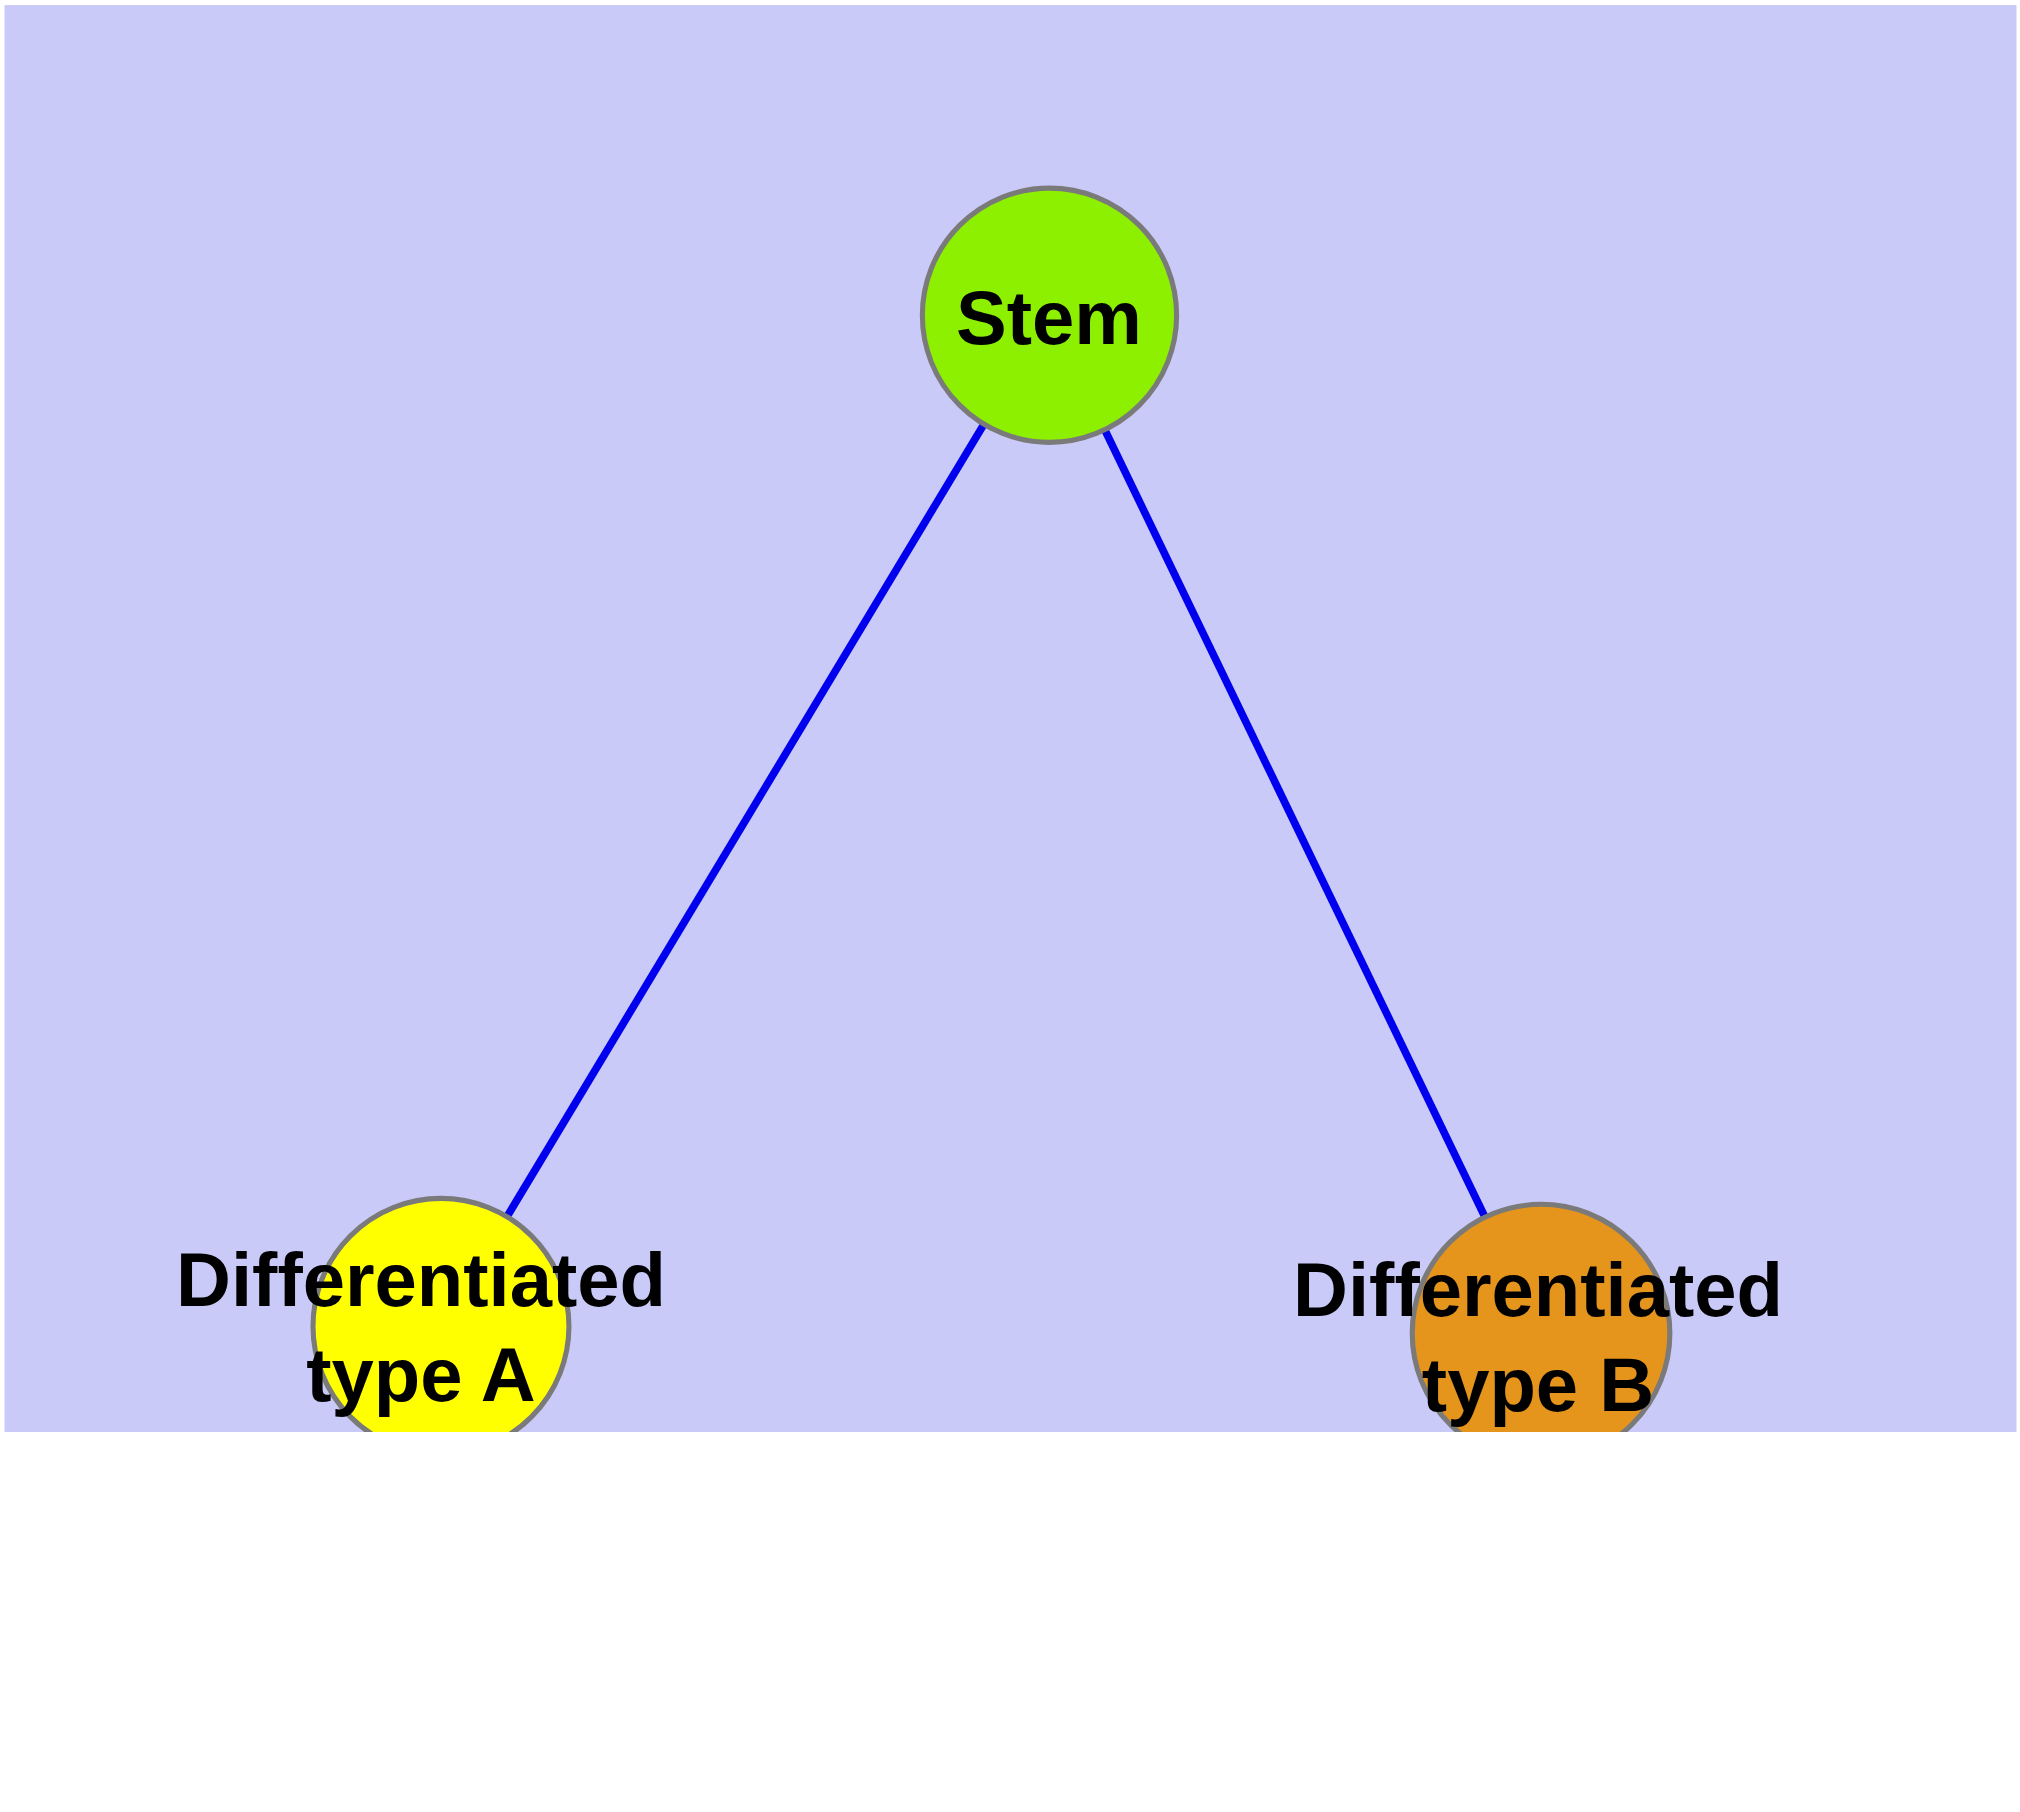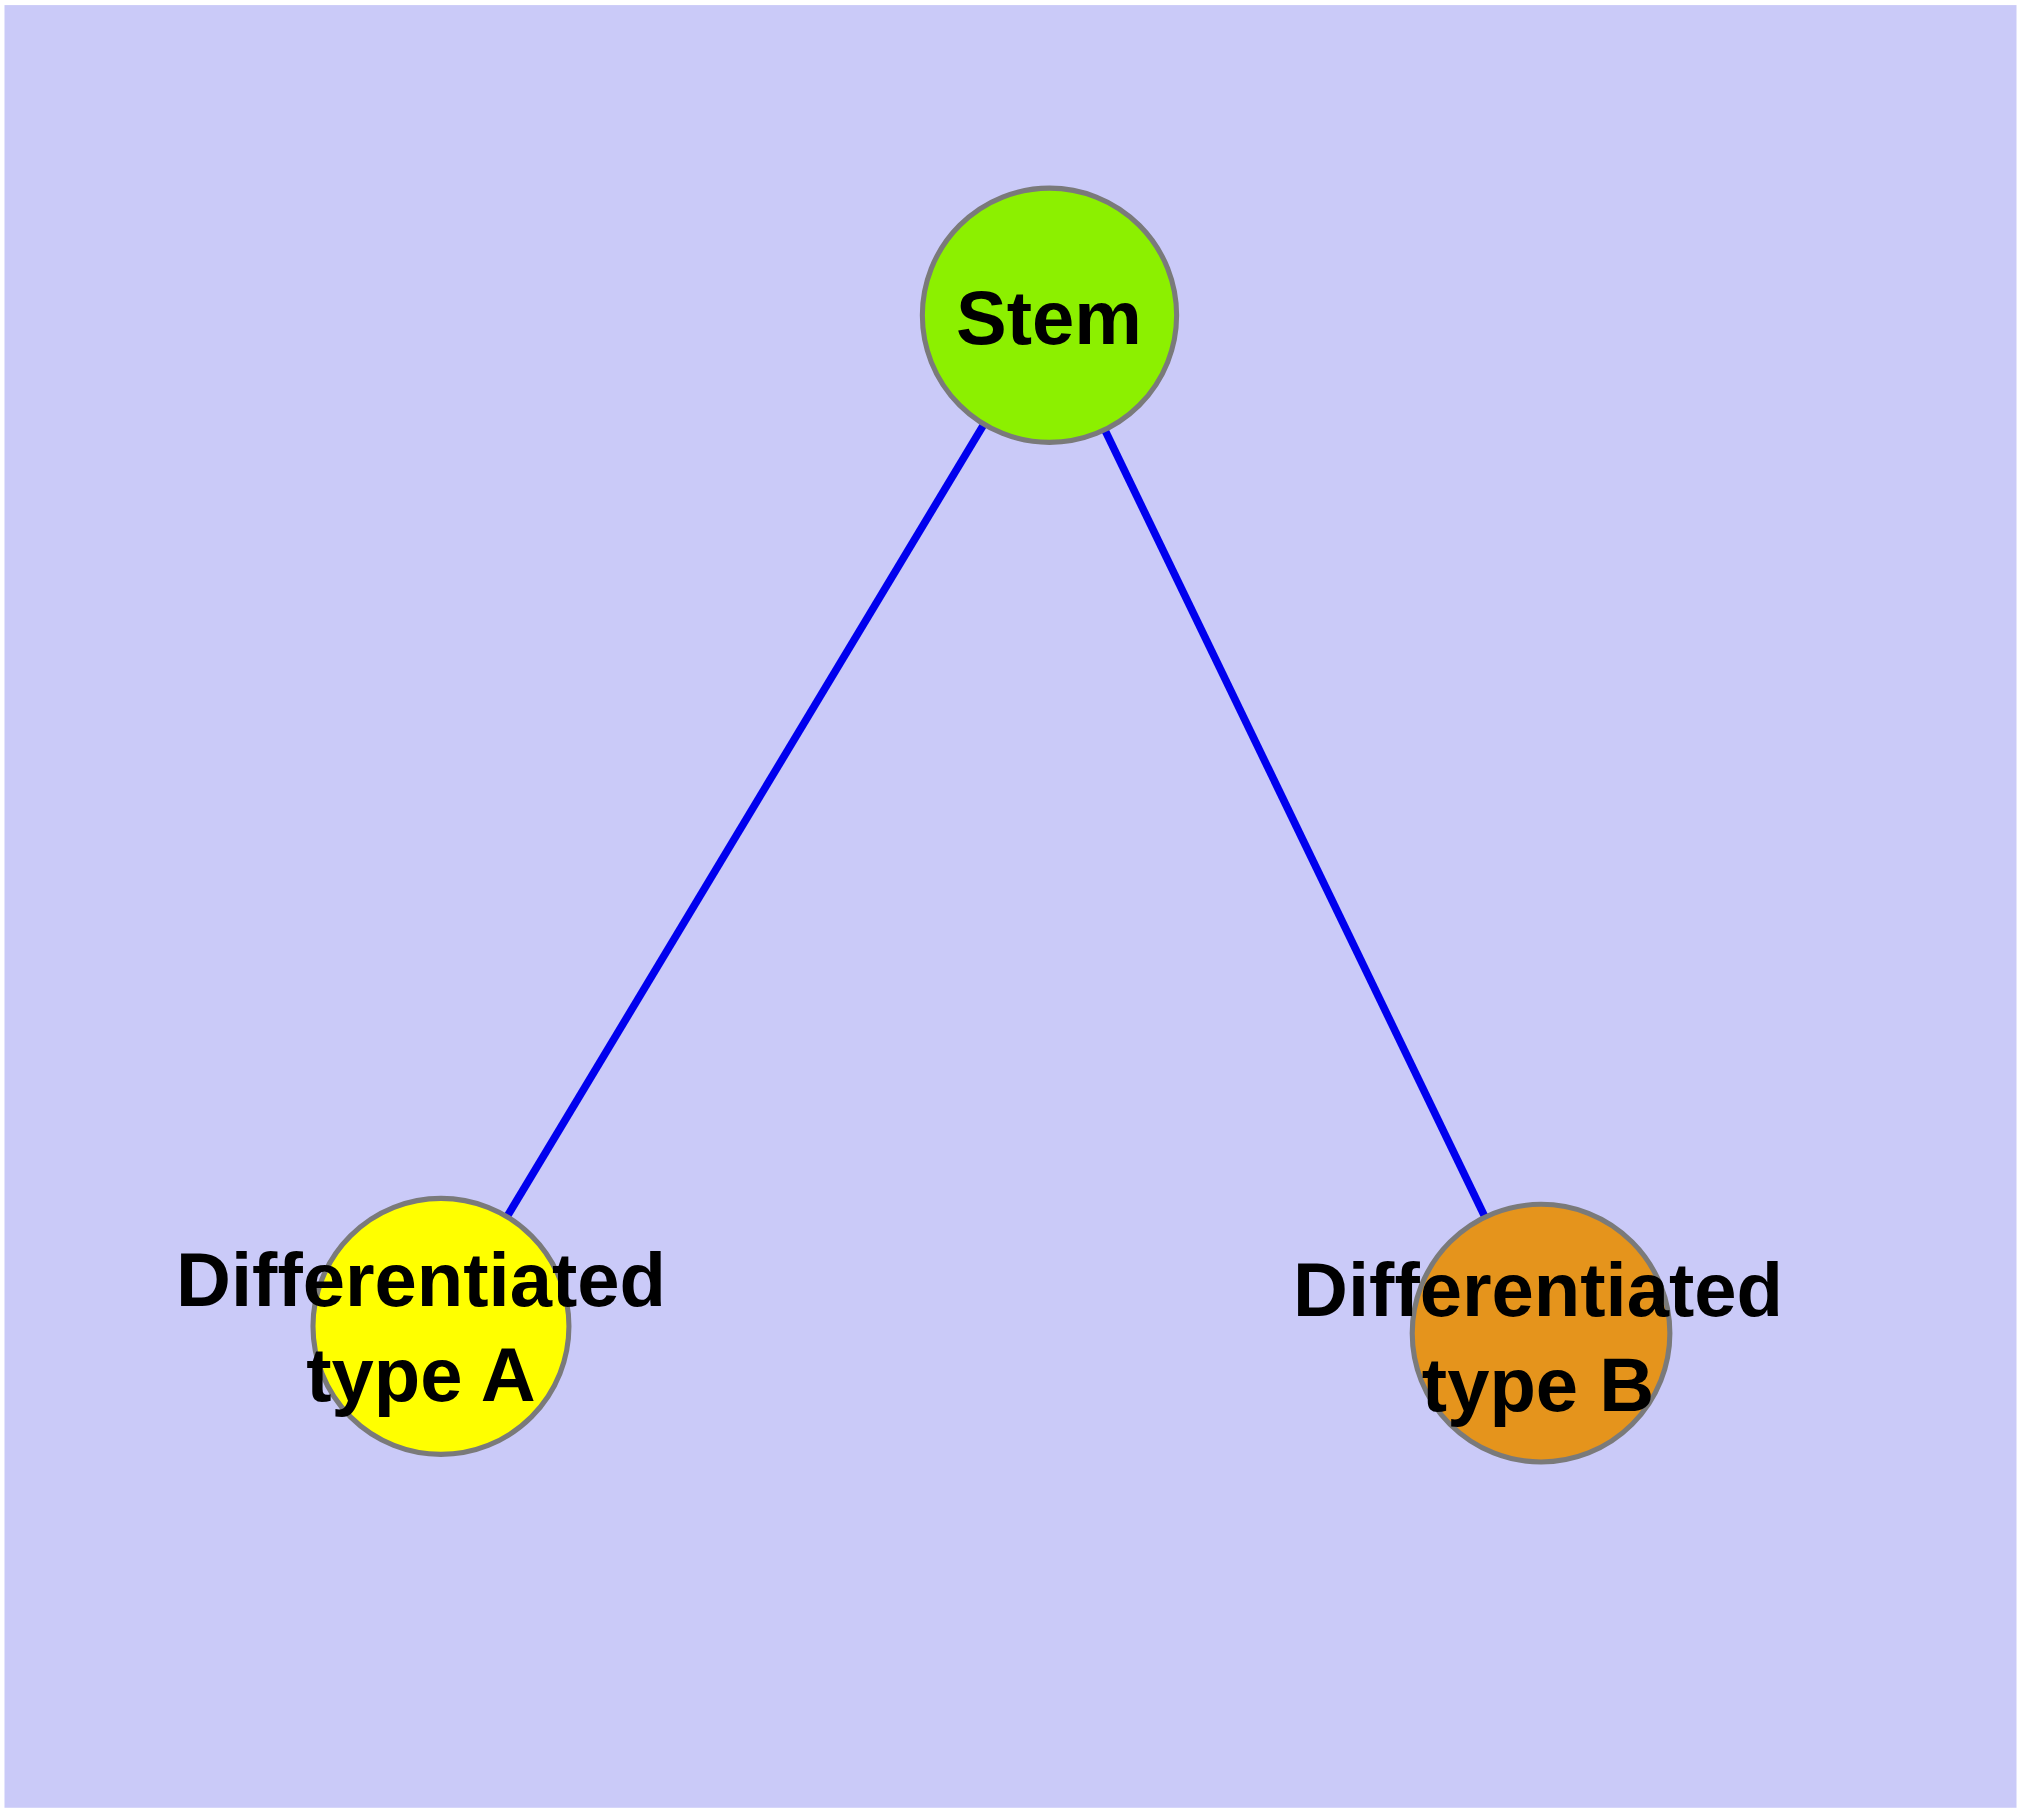--- a/index.html
+++ b/index.html
@@ -4,21 +4,21 @@
 <style>
   html, body {
     margin: 0;
     padding: 0;
     background: #ffffff;
     font-family: "Liberation Sans", sans-serif;
   }
   .stage {
     position: relative;
     width: 2021px;
-    height: 1812px;
+    height: 1432px;
     background: #ffffff;
     overflow: hidden;
   }
   .graph-svg {
     position: absolute;
     left: 0;
     top: 0;
     display: block;
   }
   .node-label {

